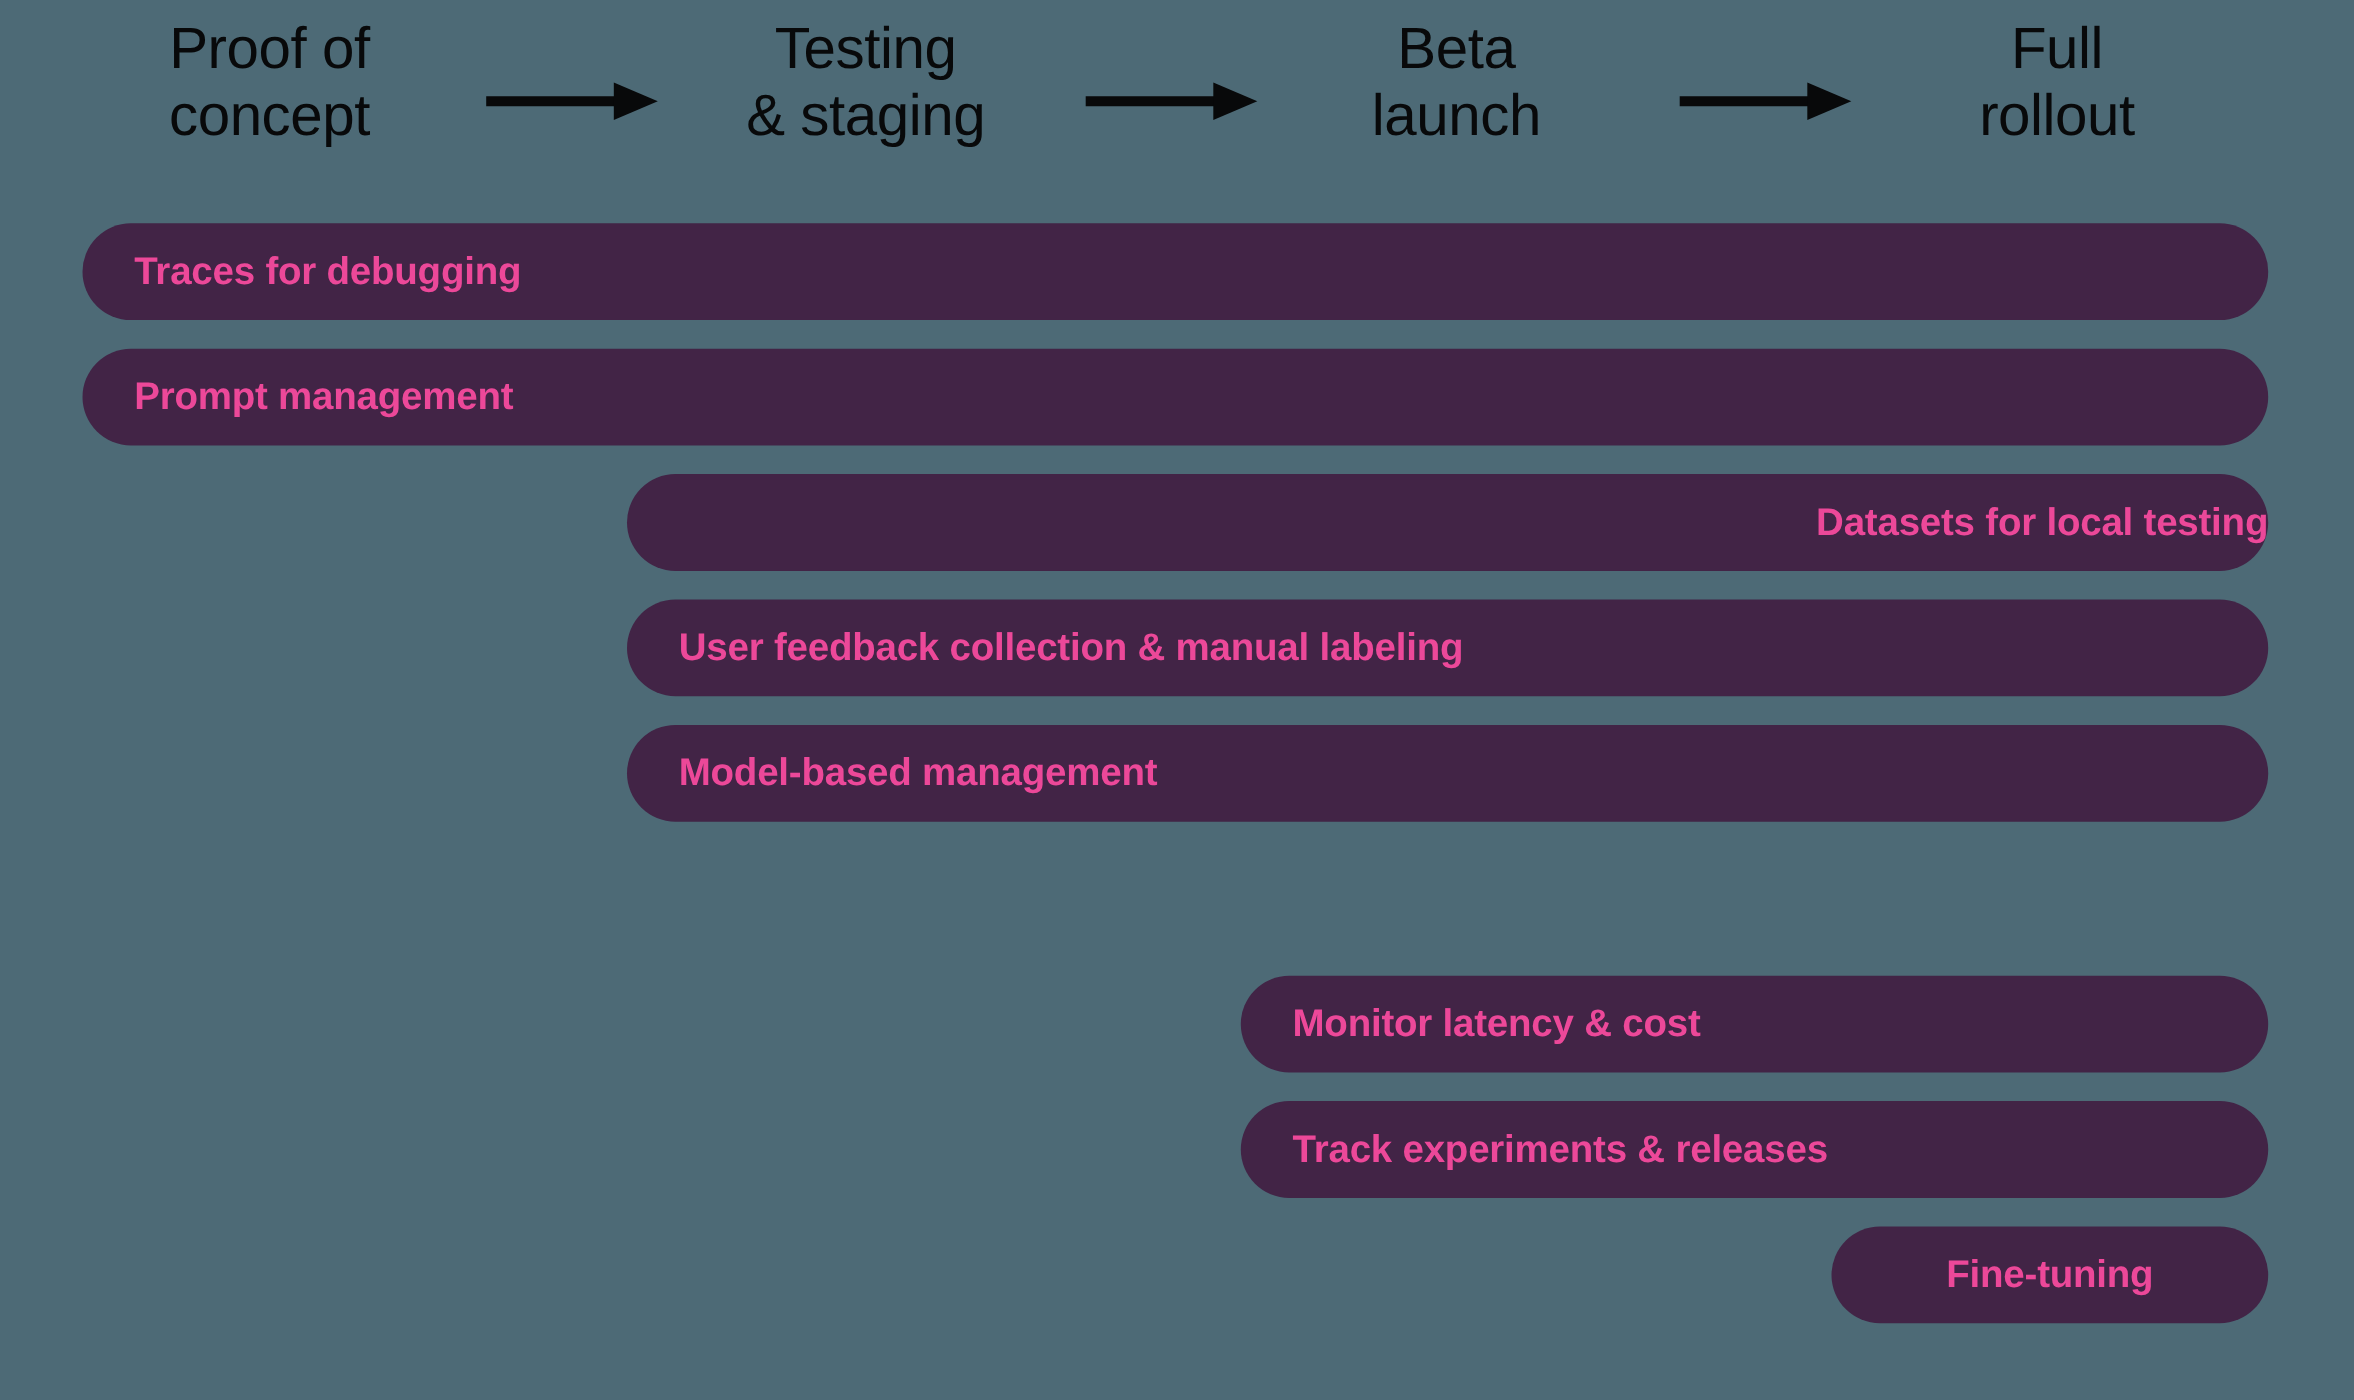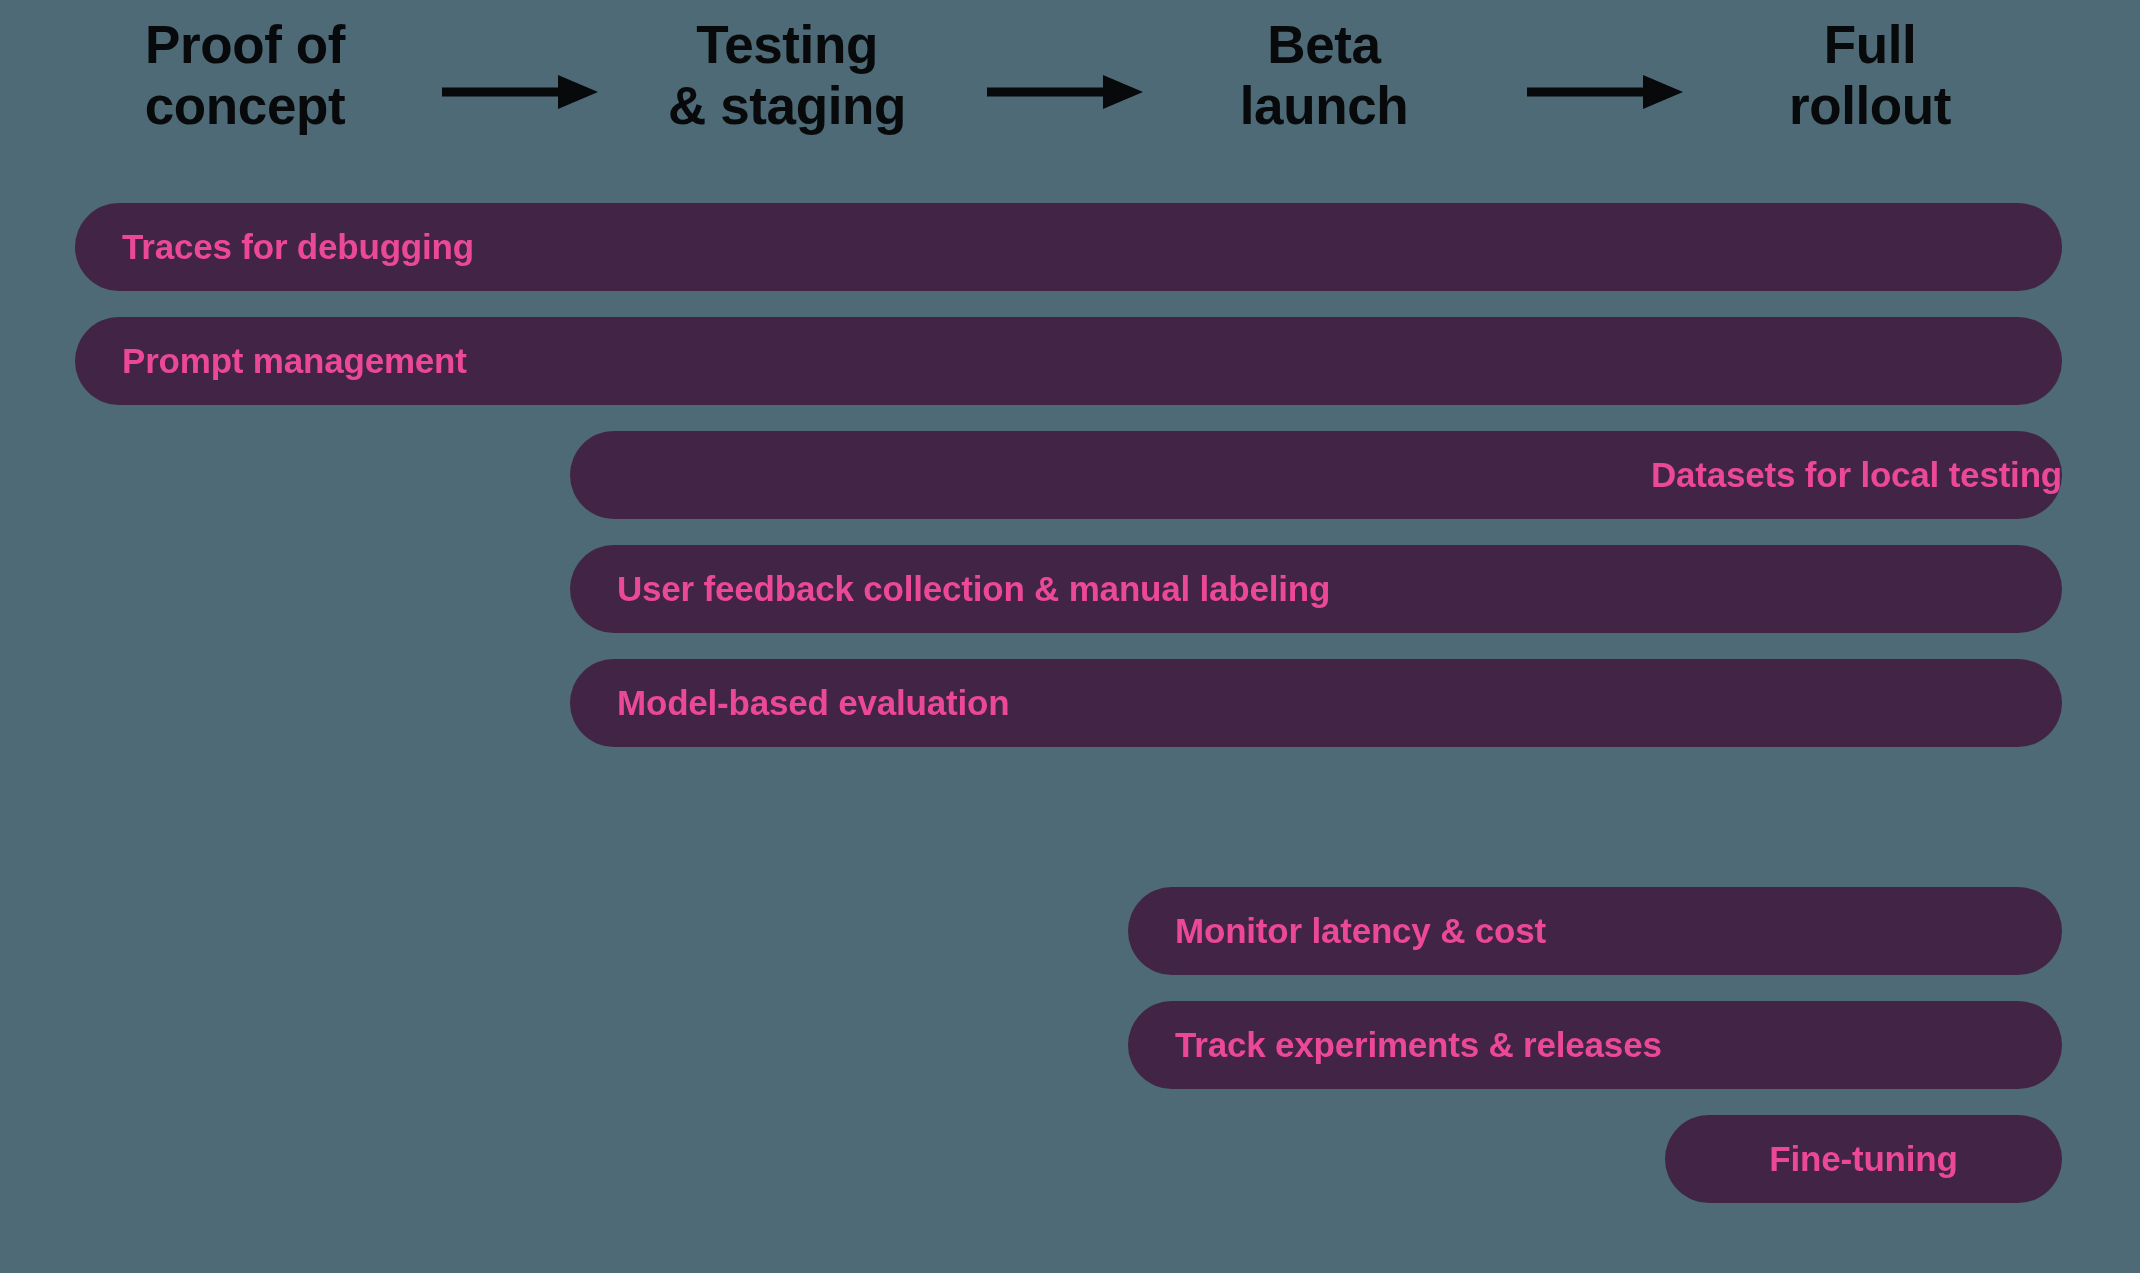--- a/index.html
+++ b/index.html
@@ -27,21 +27,21 @@
     width: 2140px;
     height: 180px;
   }
   .stage-label {
     position: absolute;
     top: 14px;
     width: 300px;
     text-align: center;
     color: #08090a;
     font-size: 53px;
-    font-weight: bold;
+    font-weight: normal;
     line-height: 1.16;
     letter-spacing: -0.4px;
     white-space: pre-line;
   }
   .stage-label.s0 { left: 95px; }
   .stage-label.s1 { left: 637px; }
   .stage-label.s2 { left: 1174px; }
   .stage-label.s3 { left: 1720px; }
 
   .stage-arrow {
@@ -133,21 +133,21 @@
 
     <div class="bar" style="left:570px; top:431px;  width:1492px;justify-content:flex-end;">
       <span class="bar-label">Datasets for local testing</span>
     </div>
 
     <div class="bar" style="left:570px; top:545px;  width:1492px;">
       <span class="bar-label">User feedback collection &amp; manual labeling</span>
     </div>
 
     <div class="bar" style="left:570px; top:659px;  width:1492px;">
-      <span class="bar-label">Model-based evaluation</span>
+      <span class="bar-label">Model-based management</span>
     </div>
 
 
     <div class="bar" style="left:1128px; top:887px;  width:934px;">
       <span class="bar-label">Monitor latency &amp; cost</span>
     </div>
 
     <div class="bar center-label" style="left:1665px; top:1115px; width:397px;">
       <span class="bar-label">Fine-tuning</span>
     </div>

